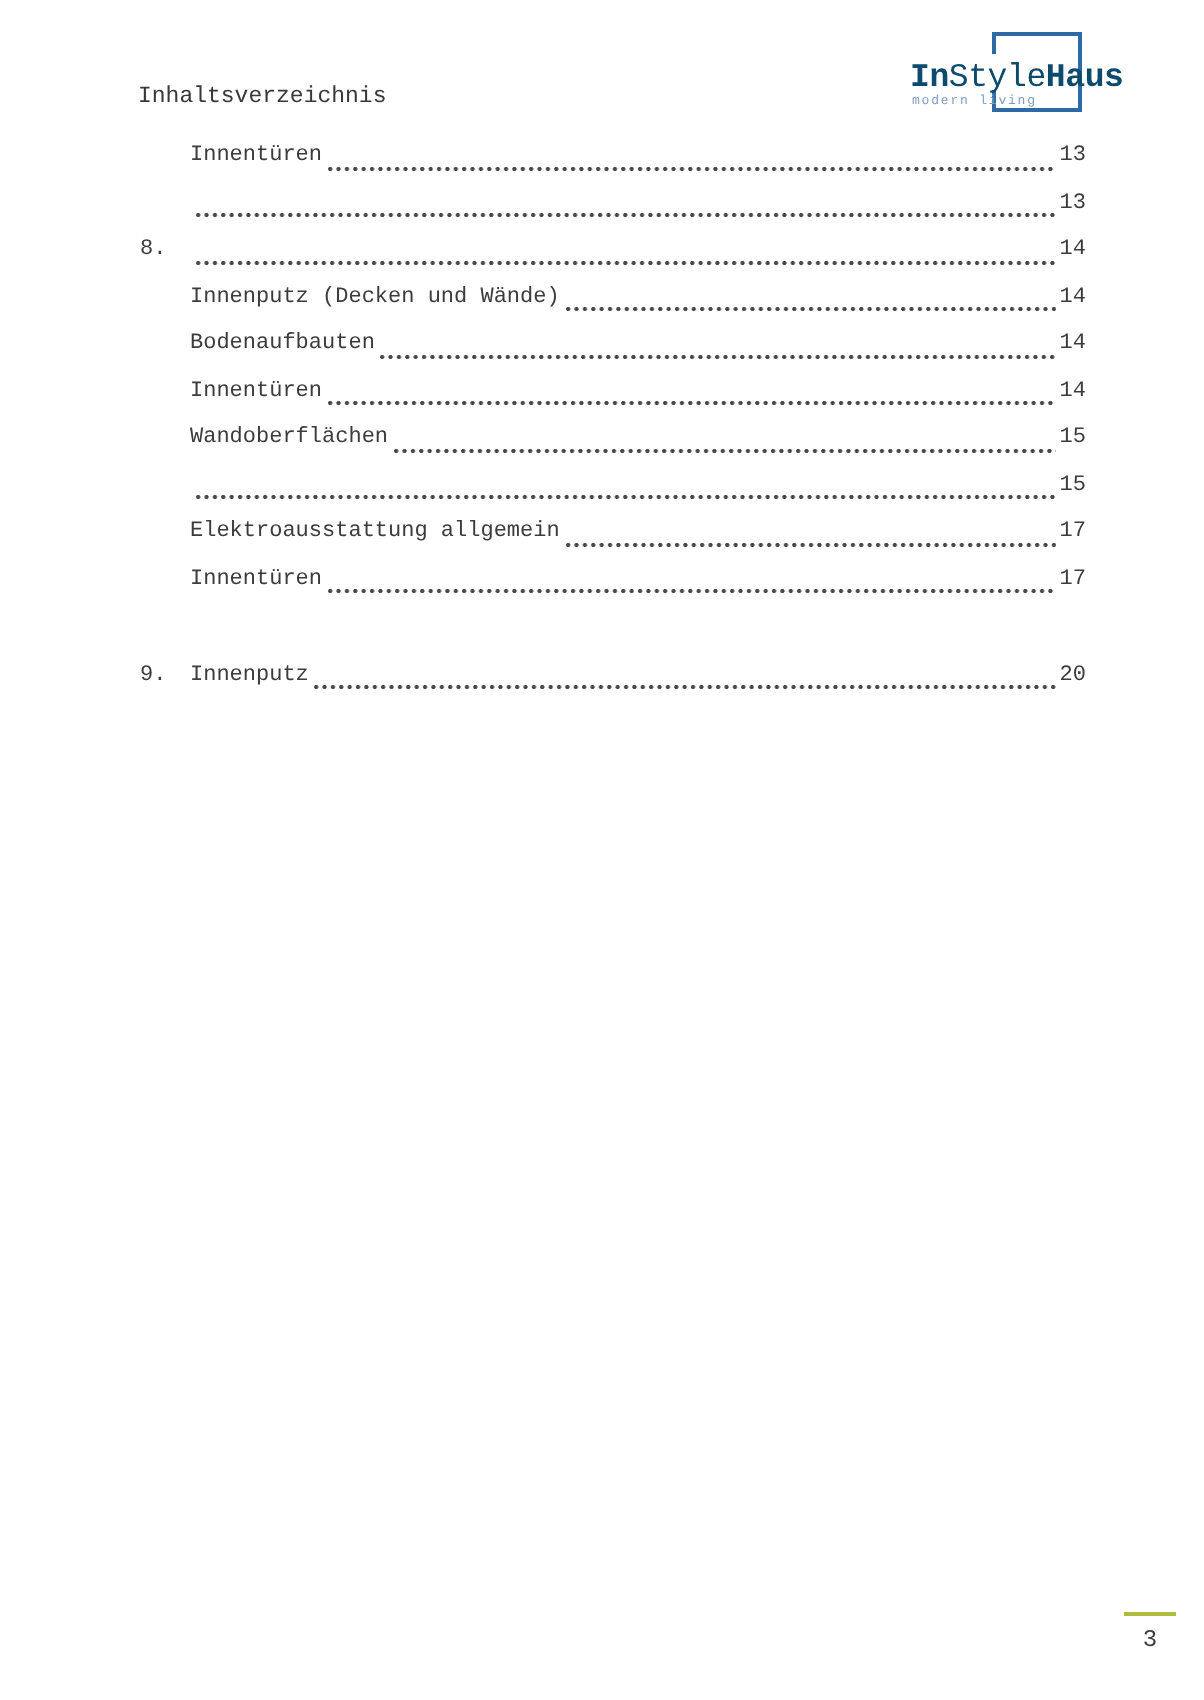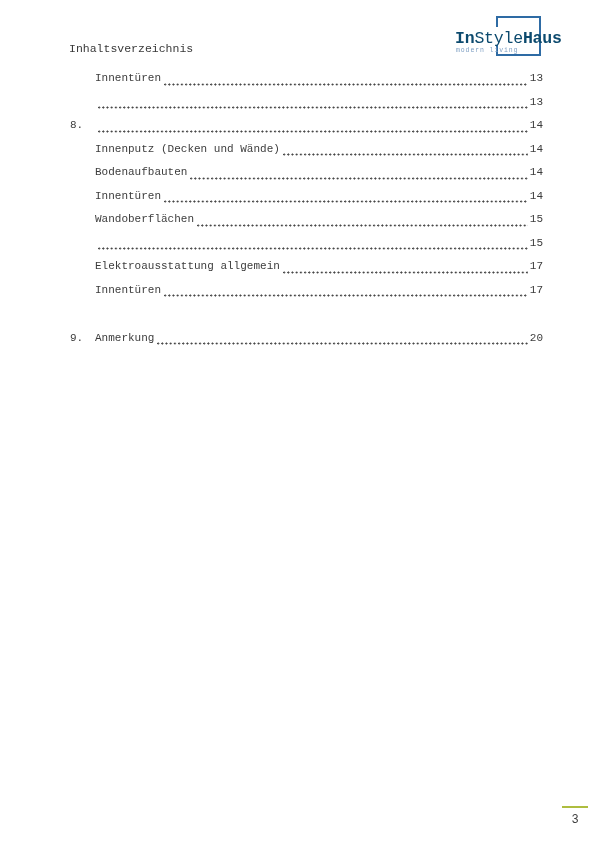--- a/index.html
+++ b/index.html
@@ -204,21 +204,21 @@
 
       <div class="toc-row">
         <span class="toc-num"></span>
         <span class="toc-label">Innentüren</span>
         <span class="toc-dots"></span>
         <span class="toc-page">17</span>
       </div>
 
       <div class="toc-row gap-before">
         <span class="toc-num">9.</span>
-        <span class="toc-label">Anmerkung</span>
+        <span class="toc-label">Innenputz</span>
         <span class="toc-dots"></span>
         <span class="toc-page">20</span>
       </div>
     </div>
 
   <div class="footer-rule"></div>
   <div class="footer-page">3</div>
 
 </div>
 

